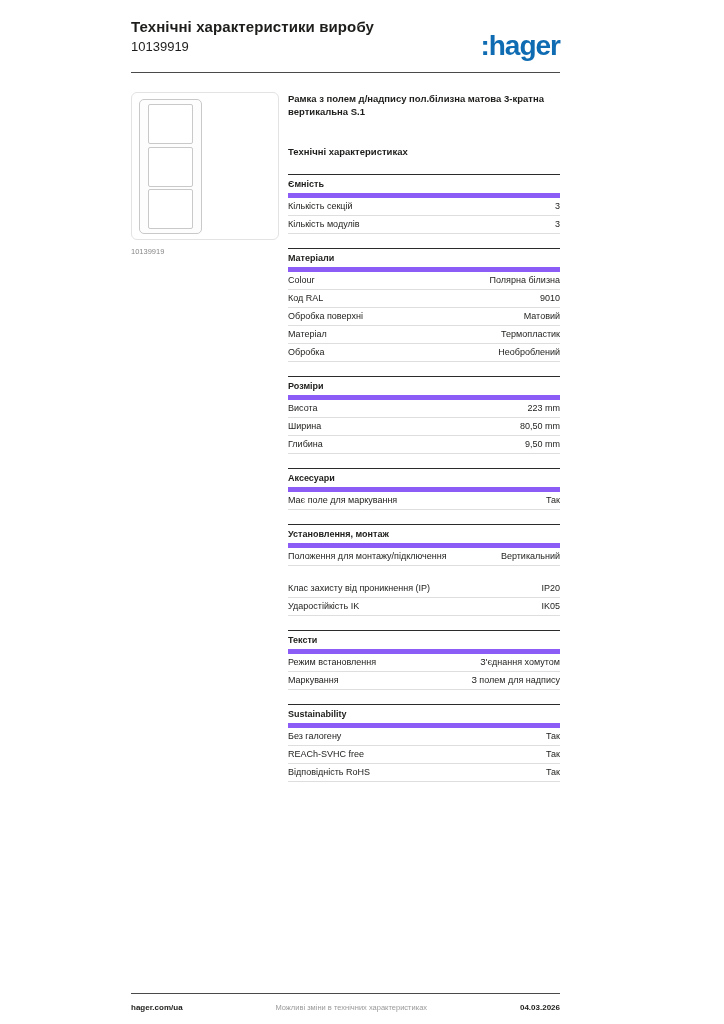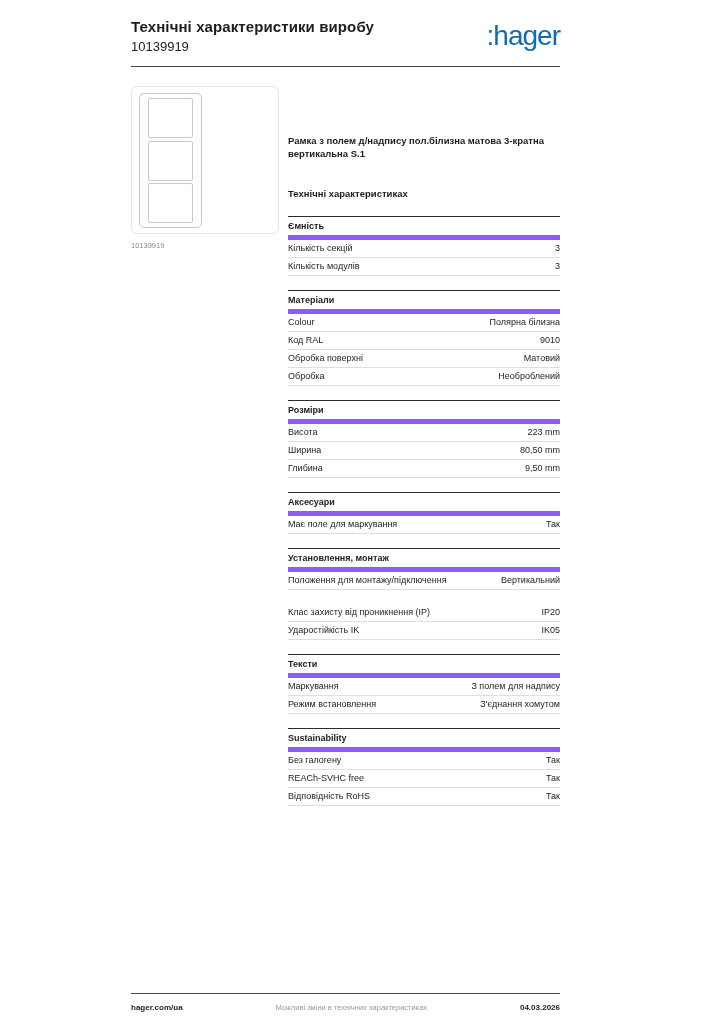--- a/index.html
+++ b/index.html
@@ -3,31 +3,31 @@
 <meta charset="utf-8">
 <style>
   * { box-sizing: border-box; margin: 0; padding: 0; }
   html, body { background: #ffffff; }
   body { font-family: "Liberation Sans", sans-serif; color: #1d1d1b; }
   .page { width: 576px; height: 1024px; margin: 0 auto; padding: 18px 90px 12px 57px; display: flex; flex-direction: column; background: #ffffff; border-radius: 9px; }
 
   .header { display: flex; justify-content: space-between; align-items: flex-start; }
   .page-title { font-size: 15px; font-weight: bold; letter-spacing: 0.1px; }
   .product-id { font-size: 13px; margin-top: 4px; }
-  .logo { font-size: 28px; font-weight: normal; color: #0f6cb3; letter-spacing: -1px; line-height: 1; margin-top: 4px; }
+  .logo { font-size: 28px; font-weight: bold; color: #0f6cb3; letter-spacing: -1px; line-height: 1; margin-top: 14px; }
   .header-rule { border: 0; border-top: 1px solid #4a4a4a; margin-top: 12px; }
 
   .content { display: flex; gap: 9px; margin-top: 19px; flex: 1; align-items: flex-start; }
   .left-col { width: 148px; flex-shrink: 0; }
   .image-box { width: 148px; height: 148px; border: 1px solid #e3e3e3; border-radius: 6px; position: relative; background: #ffffff; }
   .frame-drawing { position: absolute; left: 7px; top: 6px; width: 63px; height: 135px; border: 1px solid #c9c9c9; border-radius: 5px; display: flex; flex-direction: column; align-items: center; justify-content: space-between; padding: 4px 0; background: #fdfdfd; }
   .frame-slot { width: 45px; height: 40px; border: 1px solid #c9c9c9; border-radius: 2px; background: #ffffff; }
   .image-caption { font-size: 7.5px; color: #878787; margin-top: 7px; }
 
-  .right-col { flex: 1; padding-top: 1px; min-width: 0; margin-top: 48px; }
+  .right-col { flex: 1; padding-top: 1px; min-width: 0; }
   .description { font-size: 9.5px; font-weight: bold; line-height: 1.35; }
   .specs-title { font-size: 9.5px; font-weight: bold; margin-top: 27px; }
 
   .section { margin-top: 14px; }
   .section.first { margin-top: 17px; }
   .section-title { font-size: 9px; font-weight: bold; border-top: 1px solid #2b2b2b; border-bottom: 5px solid #8b5cf6; padding: 4px 0; }
   .spec-row { display: flex; justify-content: space-between; gap: 20px; font-size: 9px; padding: 3.5px 0; border-bottom: 1px solid #dedede; }
   .spec-label { text-align: left; }
   .spec-value { text-align: right; white-space: nowrap; }
 
@@ -89,20 +89,24 @@
         </div>
         <div class="spec-row">
           <span class="spec-label">Код RAL</span>
           <span class="spec-value">9010</span>
         </div>
         <div class="spec-row">
           <span class="spec-label">Обробка поверхні</span>
           <span class="spec-value">Матовий</span>
         </div>
         <div class="spec-row">
+          <span class="spec-label">Матеріал</span>
+          <span class="spec-value">Термопластик</span>
+        </div>
+        <div class="spec-row">
           <span class="spec-label">Обробка</span>
           <span class="spec-value">Необроблений</span>
         </div>
       </section>
 
       <section class="section">
         <div class="section-title">Розміри</div>
         <div class="spec-row">
           <span class="spec-label">Висота</span>
           <span class="spec-value">223 mm</span>
@@ -140,26 +144,26 @@
         </div>
         <div class="spec-row">
           <span class="spec-label">Ударостійкість IK</span>
           <span class="spec-value">IK05</span>
         </div>
       </section>
 
       <section class="section">
         <div class="section-title">Тексти</div>
         <div class="spec-row">
+          <span class="spec-label">Режим встановлення</span>
+          <span class="spec-value">З'єднання хомутом</span>
+        </div>
+        <div class="spec-row">
           <span class="spec-label">Маркування</span>
           <span class="spec-value">З полем для надпису</span>
-        </div>
-        <div class="spec-row">
-          <span class="spec-label">Режим встановлення</span>
-          <span class="spec-value">З'єднання хомутом</span>
         </div>
       </section>
 
       <section class="section">
         <div class="section-title">Sustainability</div>
         <div class="spec-row">
           <span class="spec-label">Без галогену</span>
           <span class="spec-value">Так</span>
         </div>
         <div class="spec-row">

